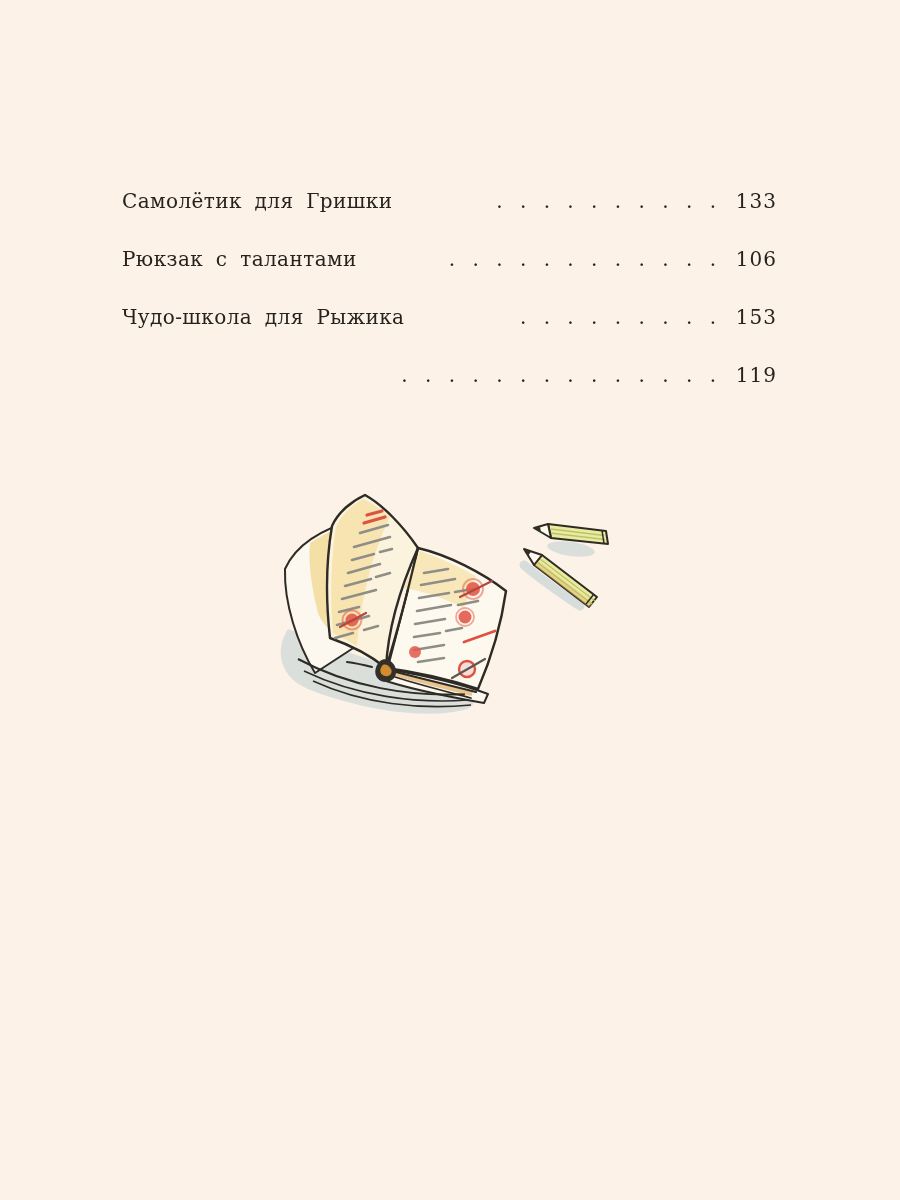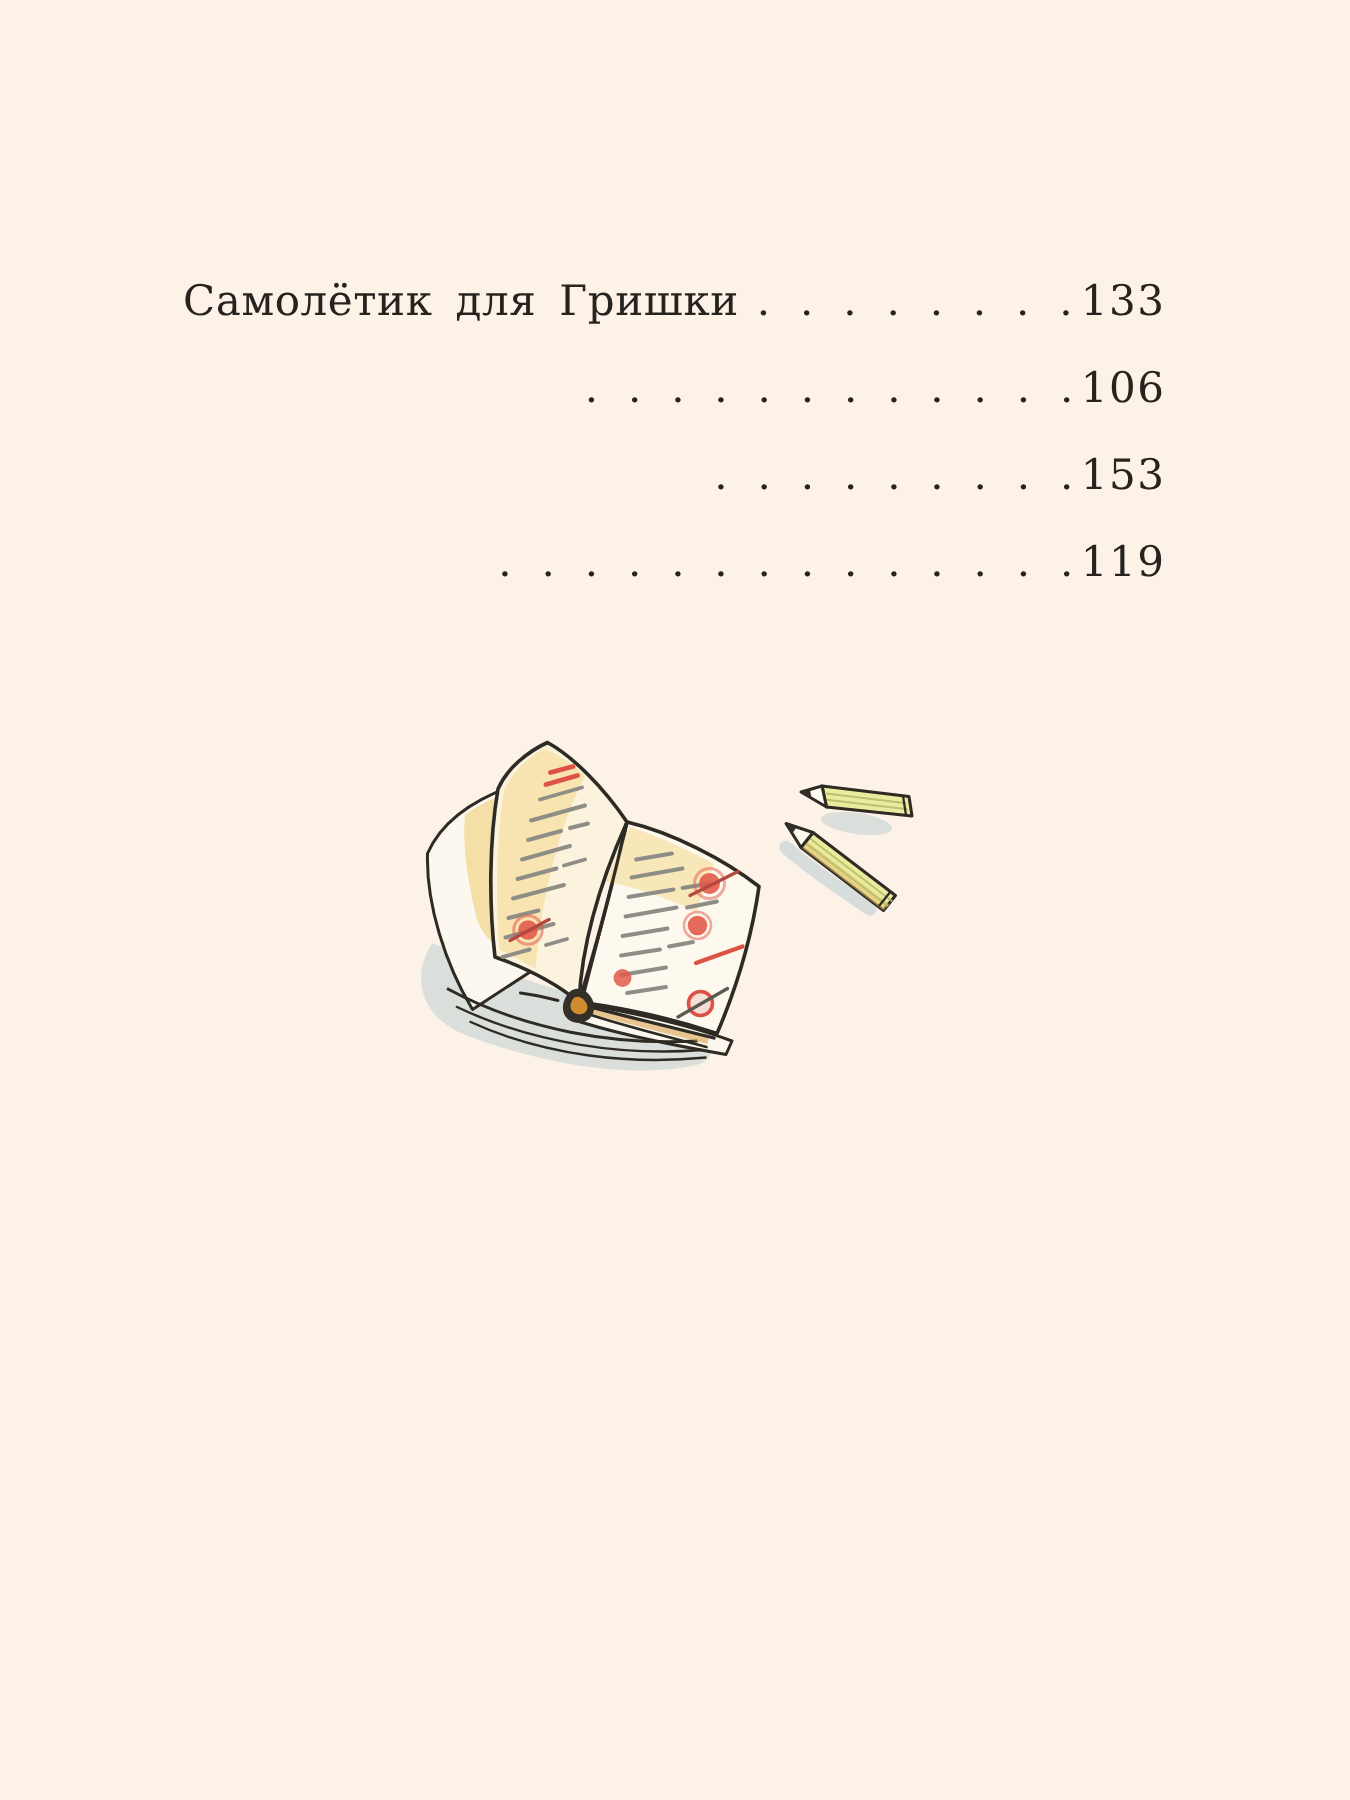--- a/index.html
+++ b/index.html
@@ -12,21 +12,21 @@
     overflow:hidden;
   }
   .toc{
     position:absolute;
     left:122px; right:123px; top:183px;
     list-style:none; margin:0; padding:0;
   }
   .toc-row{
     display:flex;
     align-items:flex-end;
-    font-size:28px;
+    font-size:20px;
     line-height:36px;
     margin-bottom:22px;
     white-space:nowrap;
   }
   .toc-title{
     letter-spacing:0.4px;
     word-spacing:6px;
     flex:0 0 auto;
   }
   .toc-dots{
@@ -55,24 +55,26 @@
 
 <main>
 
   <ol class="toc">
     <li class="toc-row">
       <span class="toc-title">Самолётик для Гришки</span>
       <span class="toc-dots">. . . . . . . . . .</span>
       <span class="toc-num">133</span>
     </li>
     <li class="toc-row">
+      <span class="toc-title">Рюкзак с талантами</span>
       <span class="toc-dots">. . . . . . . . . . . .</span>
       <span class="toc-num">106</span>
     </li>
     <li class="toc-row">
+      <span class="toc-title">Чудо-школа для Рыжика</span>
       <span class="toc-dots">. . . . . . . . .</span>
       <span class="toc-num">153</span>
     </li>
     <li class="toc-row">
       <span class="toc-dots">. . . . . . . . . . . . . .</span>
       <span class="toc-num">119</span>
     </li>
   </ol>
 
   <svg class="illo" viewBox="0 0 372 238" aria-hidden="true">

